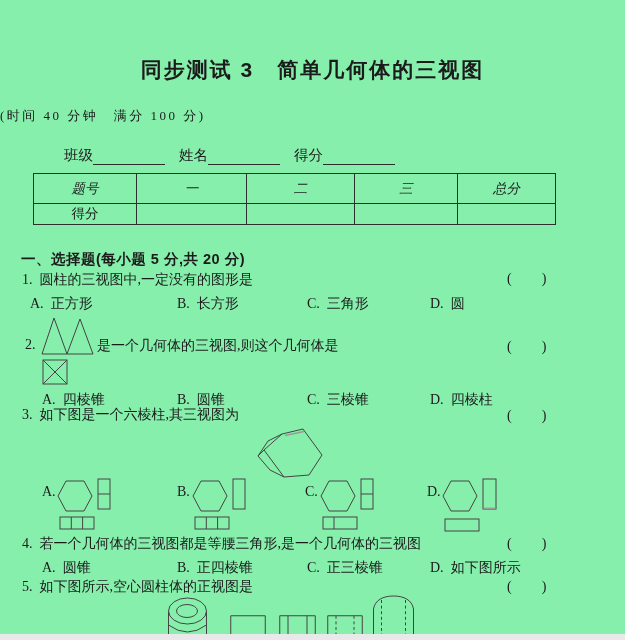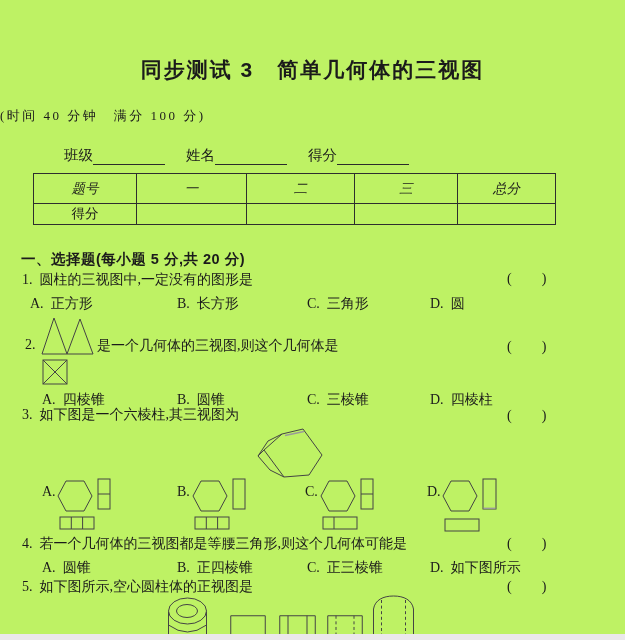--- a/index.html
+++ b/index.html
@@ -1,22 +1,22 @@
 <!DOCTYPE html>
 <html><head>
 <meta charset="utf-8">
 <style>
   html,body{margin:0;padding:0;background:#fff;}
-  .page{position:relative;width:625px;height:640px;background:#bef264;overflow:hidden;
+  .page{position:relative;width:625px;height:640px;background:#86efac;overflow:hidden;
         font-family:"Liberation Serif","DejaVu Serif",serif;color:#1b1b1b;}
   .abs{position:absolute;white-space:nowrap;}
   .title{top:56px;left:0;width:100%;text-align:center;font-size:21px;font-weight:bold;
          font-family:"Liberation Sans","DejaVu Sans",sans-serif;letter-spacing:2px;}
   .subtitle{top:107px;left:0;width:100%;text-align:left;font-size:13px;letter-spacing:2.5px;}
-  .info-line{top:146px;left:64px;display:flex;gap:21px;font-size:14.5px;}
+  .info-line{top:146px;left:64px;display:flex;gap:14px;font-size:14.5px;}
   .info-item{display:flex;align-items:flex-end;}
   .blank{display:inline-block;width:72px;height:15px;border-bottom:1.2px solid #2b2b2b;}
   table.score{position:absolute;top:173px;left:33px;border-collapse:collapse;table-layout:fixed;
         font-size:13.5px;border:1.8px solid #2e2e2e;}
   table.score td{border:1px solid #2e2e2e;text-align:center;vertical-align:middle;padding:0;}
   tr.r1 td{height:29px;font-style:italic;}
   tr.r2 td{height:20px;}
   .section-heading{top:250px;left:21px;font-size:14.5px;font-weight:bold;
         font-family:"Liberation Sans","DejaVu Sans",sans-serif;letter-spacing:.5px;}
   .qtext,.opt{position:absolute;font-size:14px;white-space:nowrap;}
@@ -190,21 +190,21 @@
         <polygon class="ln" points="16,19 24,4 42,4 50,19 42,34 24,34"></polygon>
         <rect class="ln" x="56" y="2" width="13" height="30"></rect>
         <line class="lngray" x1="56.5" y1="31.3" x2="68.5" y2="31.3"></line>
         <rect class="ln" x="18" y="42" width="34" height="12"></rect>
       </svg>
     </div>
   </div>
 
   <div>
     <div class="qtext" style="left:22px;top:535px">
-      <span class="qnum">4.</span><span>若一个几何体的三视图都是等腰三角形,则这个几何体可能是</span>
+      <span class="qnum">4.</span><span>若一个几何体的三视图都是等腰三角形,是一个几何体的三视图</span>
     </div>
     <div class="parens" style="top:536px">
       <span>(</span>
       <span>)</span>
     </div>
     <div class="opt" style="left:42px;top:559px">
       <span class="olabel">A.</span><span>圆锥</span>
     </div>
     <div class="opt" style="left:177px;top:559px">
       <span class="olabel">B.</span><span>正四棱锥</span>

